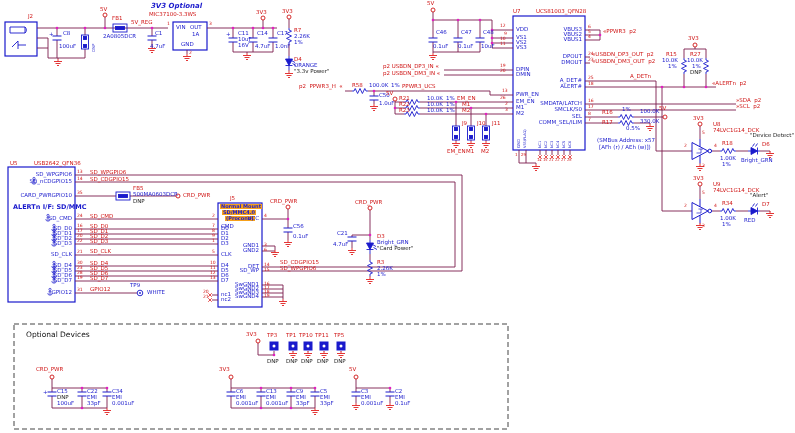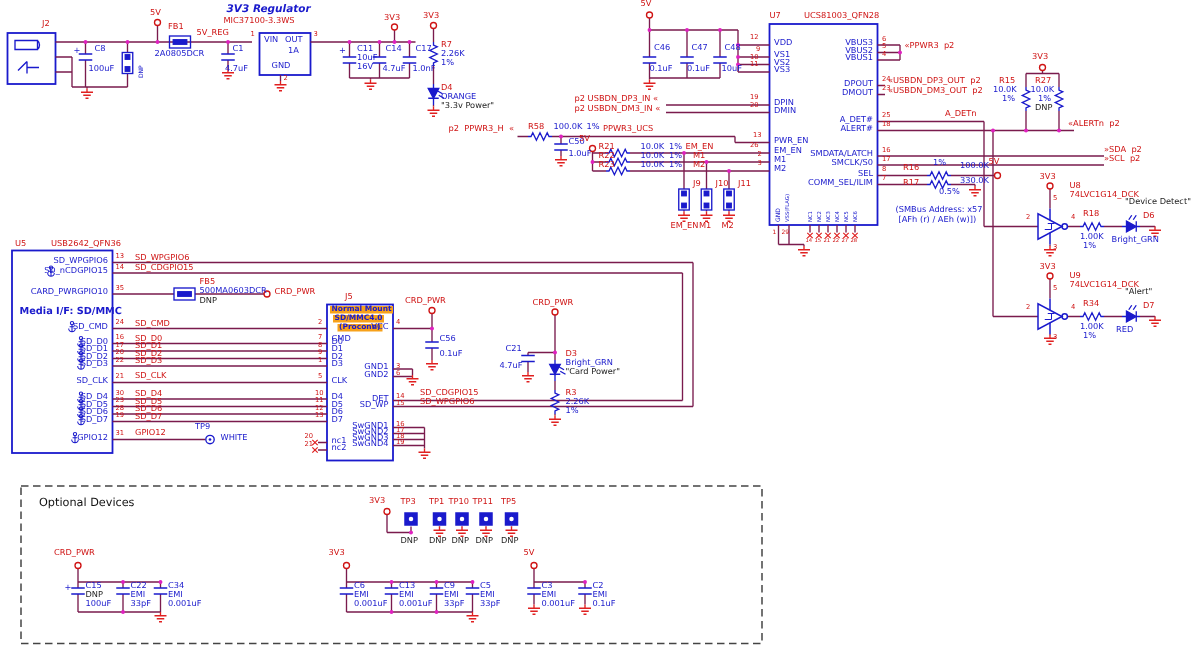--- a/index.html
+++ b/index.html
@@ -286,21 +286,21 @@
 <div id="labels">
       <span class="lbl r" style="left: 28px; top: 14px;">J2</span>
       <span class="lbl b" style="left: 63px; top: 31px;">C8</span>
       <span class="lbl b" style="left: 59px; top: 44px;">100uF</span>
       <span class="lbl b" style="left: 49px; top: 32px;">+</span>
       <span class="lbl b vt s4" style="left: 92px; top: 52px;">DNP</span>
       <span class="lbl r" style="left: 100px; top: 7px;">5V</span>
       <span class="lbl r" style="left: 112px; top: 16px;">FB1</span>
       <span class="lbl b" style="left: 103px; top: 34px;">2A0805DCR</span>
       <span class="lbl r" style="left: 131px; top: 20px;">5V_REG</span>
-      <span class="lbl bi" style="left: 151px; top: 3px;">3V3 Regulator</span>
+      <span class="lbl bi" style="left: 151px; top: 3px;">3V3 Optional</span>
       <span class="lbl r" style="left: 149px; top: 12px;">MIC37100-3.3WS</span>
       <span class="lbl pn" style="left: 167px; top: 22px;">1</span>
       <span class="lbl pn" style="left: 209px; top: 22px;">3</span>
       <span class="lbl pn" style="left: 189px; top: 51px;">2</span>
       <span class="lbl b" style="left: 176px; top: 25px;">VIN</span>
       <span class="lbl b" style="left: 190px; top: 25px;">OUT</span>
       <span class="lbl b" style="left: 192px; top: 32px;">1A</span>
       <span class="lbl b" style="left: 181px; top: 42px;">GND</span>
       <span class="lbl b" style="left: 155px; top: 31px;">C1</span>
       <span class="lbl b" style="left: 150px; top: 44px;">4.7uF</span>
@@ -475,21 +475,21 @@
       <span class="lbl r" style="left: 90px; top: 224px;">SD_D0</span>
       <span class="lbl r" style="left: 90px; top: 229px;">SD_D1</span>
       <span class="lbl r" style="left: 90px; top: 234px;">SD_D2</span>
       <span class="lbl r" style="left: 90px; top: 239px;">SD_D3</span>
       <span class="lbl r" style="left: 90px; top: 249px;">SD_CLK</span>
       <span class="lbl r" style="left: 90px; top: 261px;">SD_D4</span>
       <span class="lbl r" style="left: 90px; top: 266px;">SD_D5</span>
       <span class="lbl r" style="left: 90px; top: 271px;">SD_D6</span>
       <span class="lbl r" style="left: 90px; top: 276px;">SD_D7</span>
       <span class="lbl r" style="left: 90px; top: 287px;">GPIO12</span>
-      <span class="lbl bb md" style="left: 13px; top: 204px;">Media I/F: SD/MMC</span>
+      <span class="lbl bb md" style="left: 13px; top: 204px;">ALERTn I/F: SD/MMC</span>
       <span class="lbl r" style="left: 133px; top: 186px;">FB5</span>
       <span class="lbl b" style="left: 133px; top: 192px;">500MA0603DCR</span>
       <span class="lbl k" style="left: 133px; top: 199px;">DNP</span>
       <span class="lbl r" style="left: 183px; top: 193px;">CRD_PWR</span>
       <span class="lbl b" style="left: 130px; top: 283px;">TP9</span>
       <span class="lbl b" style="left: 147px; top: 290px;">WHITE</span>
       <span class="lbl r" style="left: 230px; top: 196px;">J5</span>
       <span class="lbl hl" style="left: 220px; top: 204px;">Normal Mount</span>
       <span class="lbl hl" style="left: 222px; top: 210px;">SD/MMC4.0</span>
       <span class="lbl hl" style="left: 225px; top: 216px;">(Proconn)</span>

